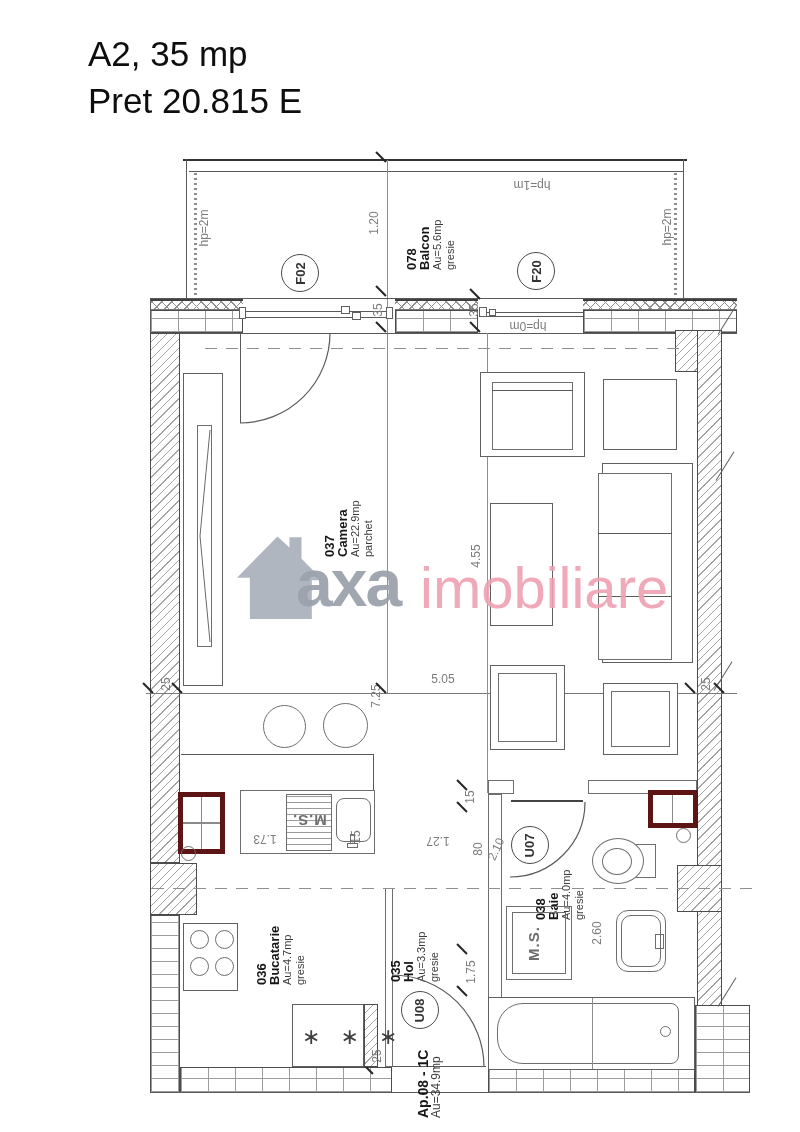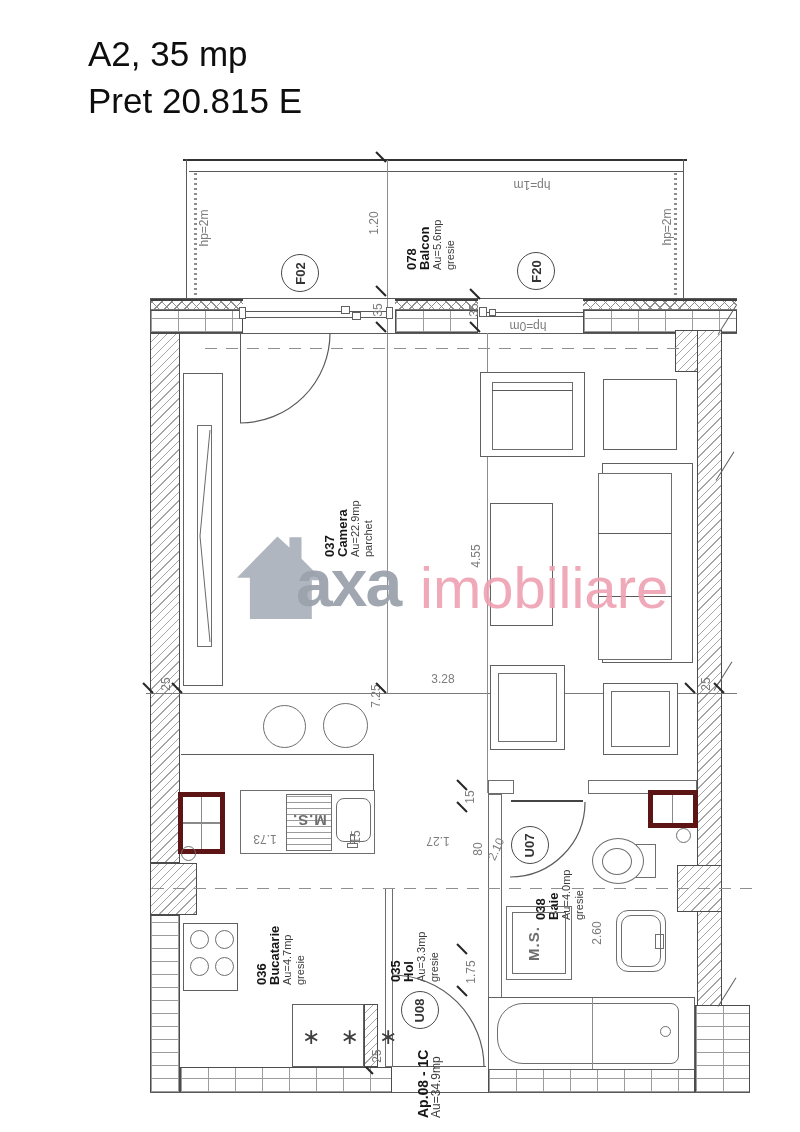--- a/index.html
+++ b/index.html
@@ -123,21 +123,21 @@
   <div class="a dash" style="left:205px;top:348px;width:483px;"></div>
   <div class="a dash" style="left:152px;top:888px;width:600px;"></div>
 
   <div class="a lead" style="left:718px;top:334px;"></div>
   <div class="a lead" style="left:716px;top:480px;"></div>
   <div class="a lead" style="left:714px;top:690px;"></div>
   <div class="a lead" style="left:718px;top:1006px;"></div>
 
   <div class="a hl" style="left:146px;top:693px;width:591px;background:#7a7a7a;"></div>
   <div class="a vlg" style="left:487px;top:333px;height:460px;"></div>
-  <div class="a dim" style="left:421px;top:672px;width:44px;background:#fff;">3.28</div>
+  <div class="a dim" style="left:421px;top:672px;width:44px;background:#fff;">5.05</div>
   <div class="a dim r90" style="left:354px;top:689px;width:44px;">7.25</div>
   <div class="a dim r90" style="left:454px;top:549px;width:44px;">4.55</div>
   <div class="a dim r90" style="left:154px;top:677px;width:24px;">25</div>
   <div class="a dim r90" style="left:694px;top:677px;width:24px;">25</div>
 
   <div class="a tick" style="left:374px;top:156px;"></div>
   <div class="a tick" style="left:374px;top:290px;"></div>
   <div class="a tick" style="left:374px;top:326px;"></div>
   <div class="a tick" style="left:468px;top:293px;"></div>
   <div class="a tick" style="left:468px;top:326px;"></div>

